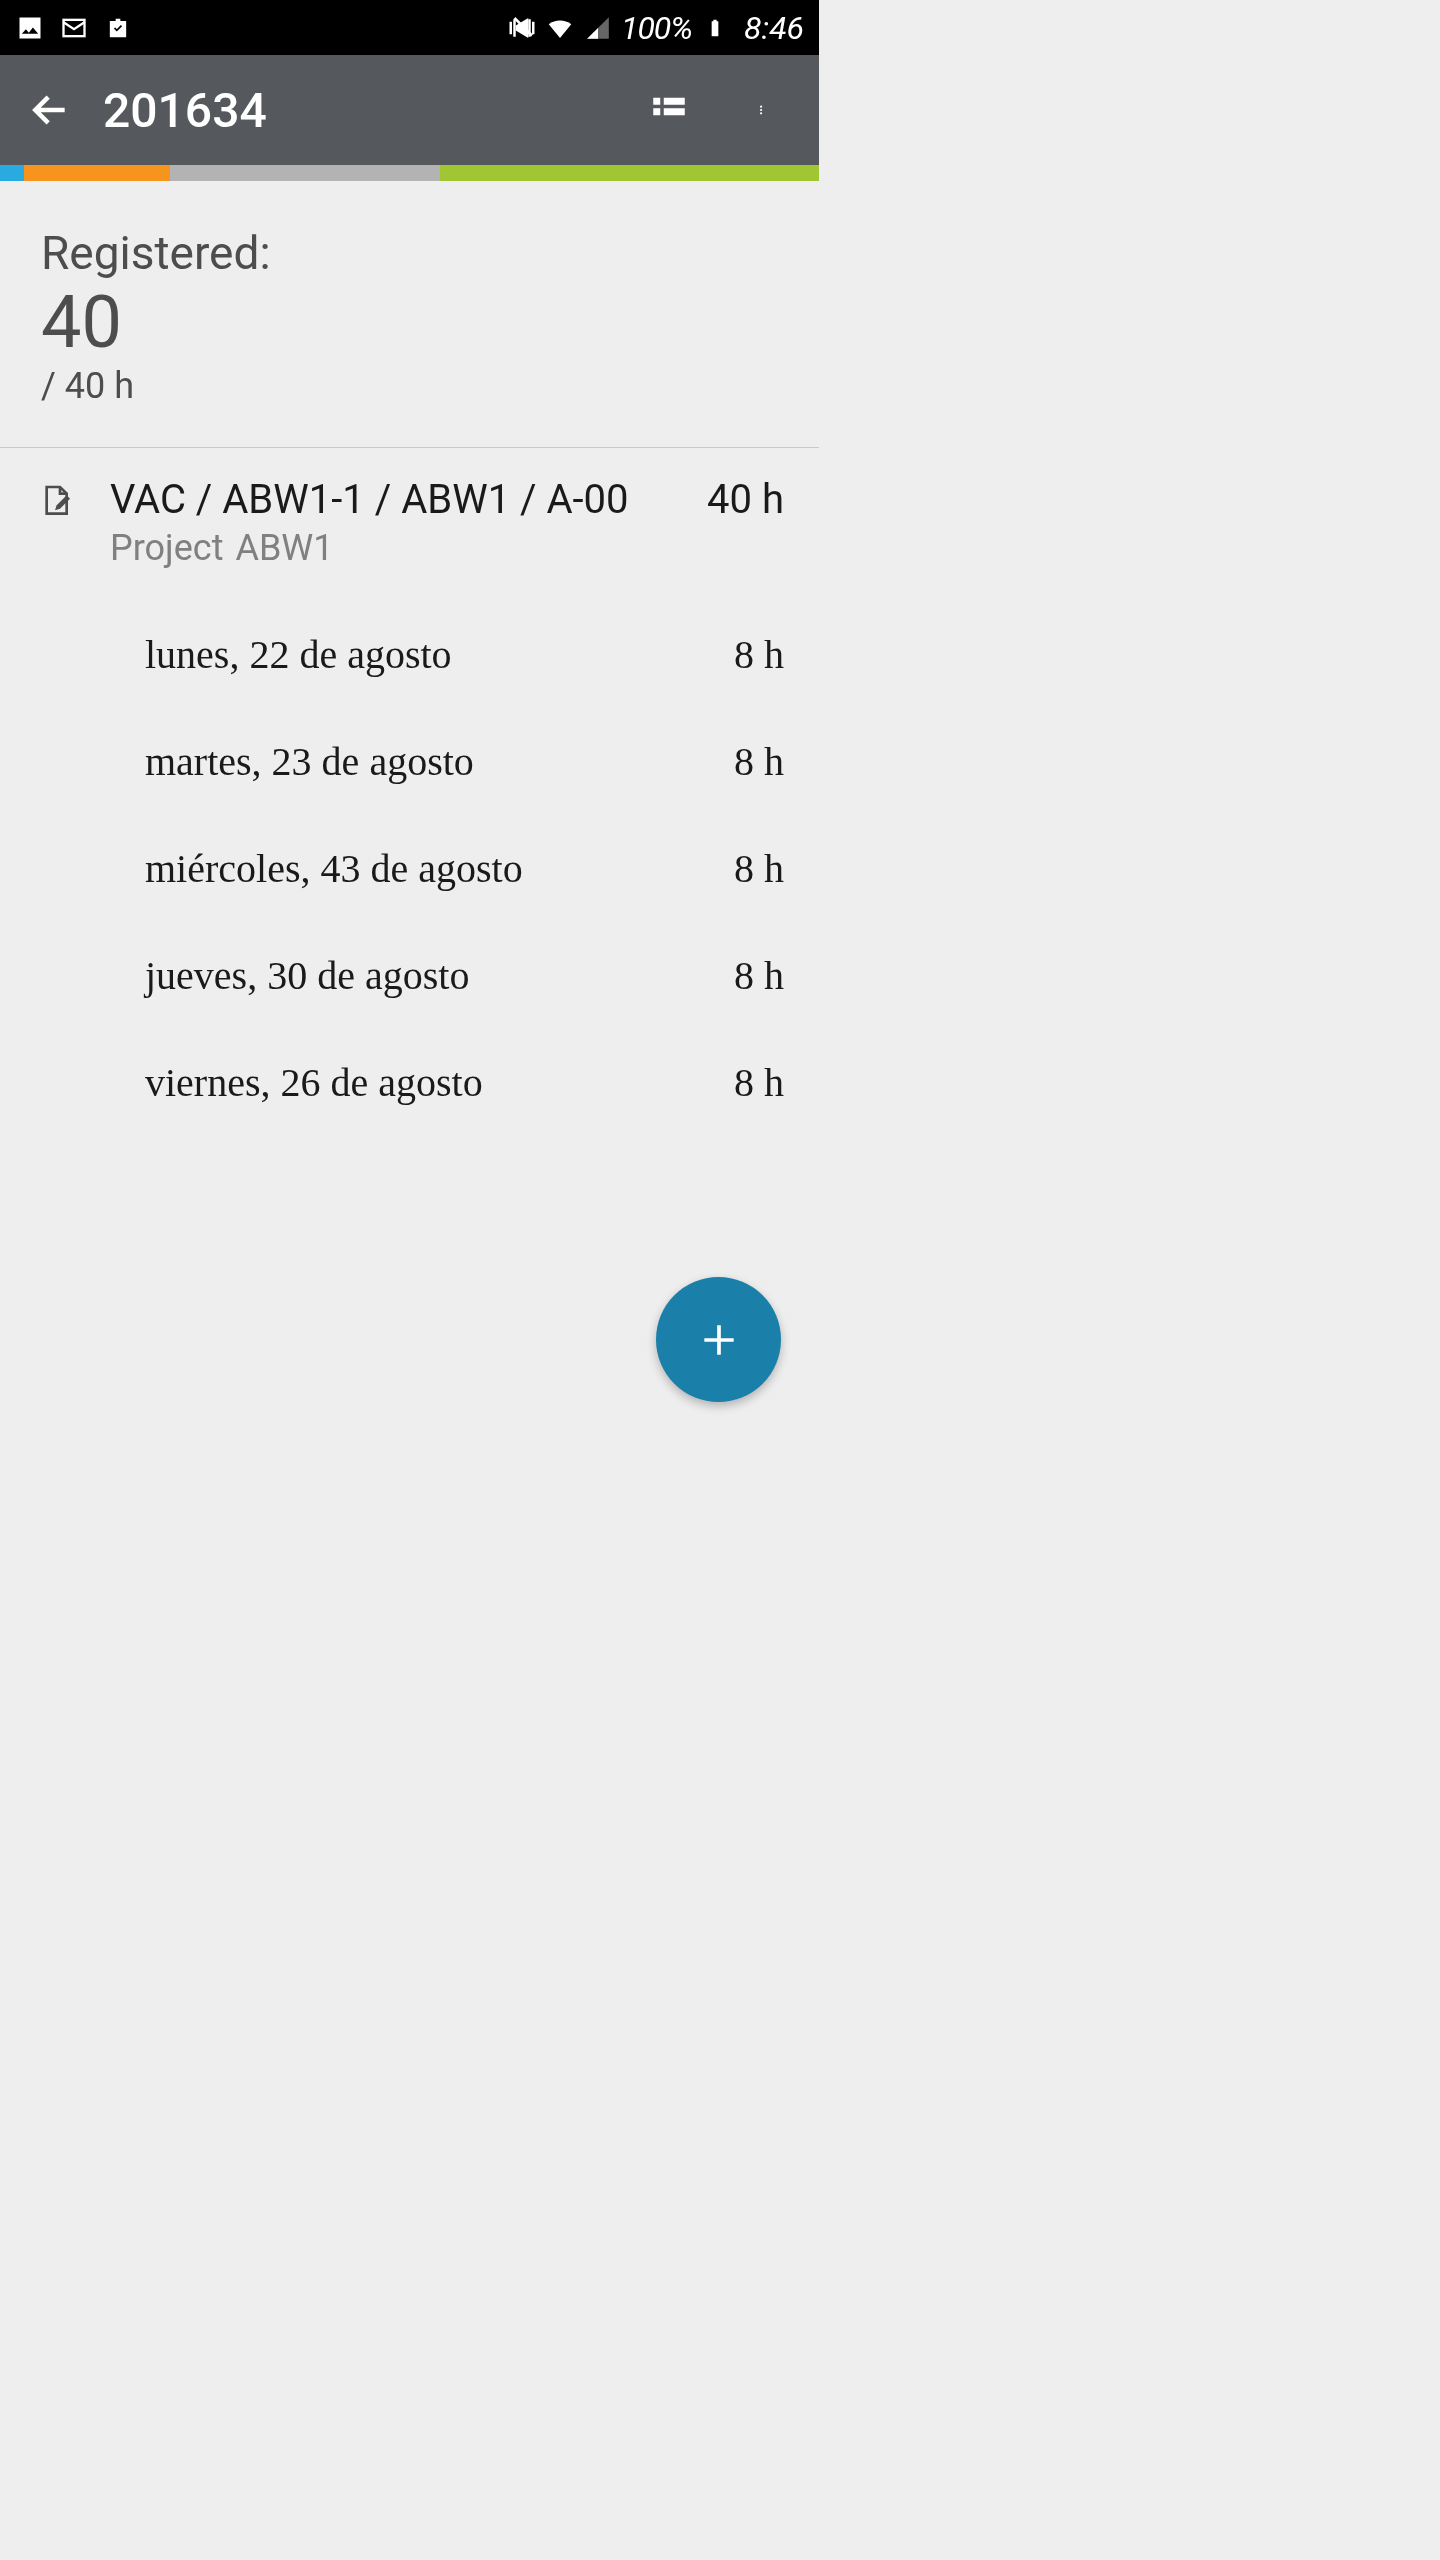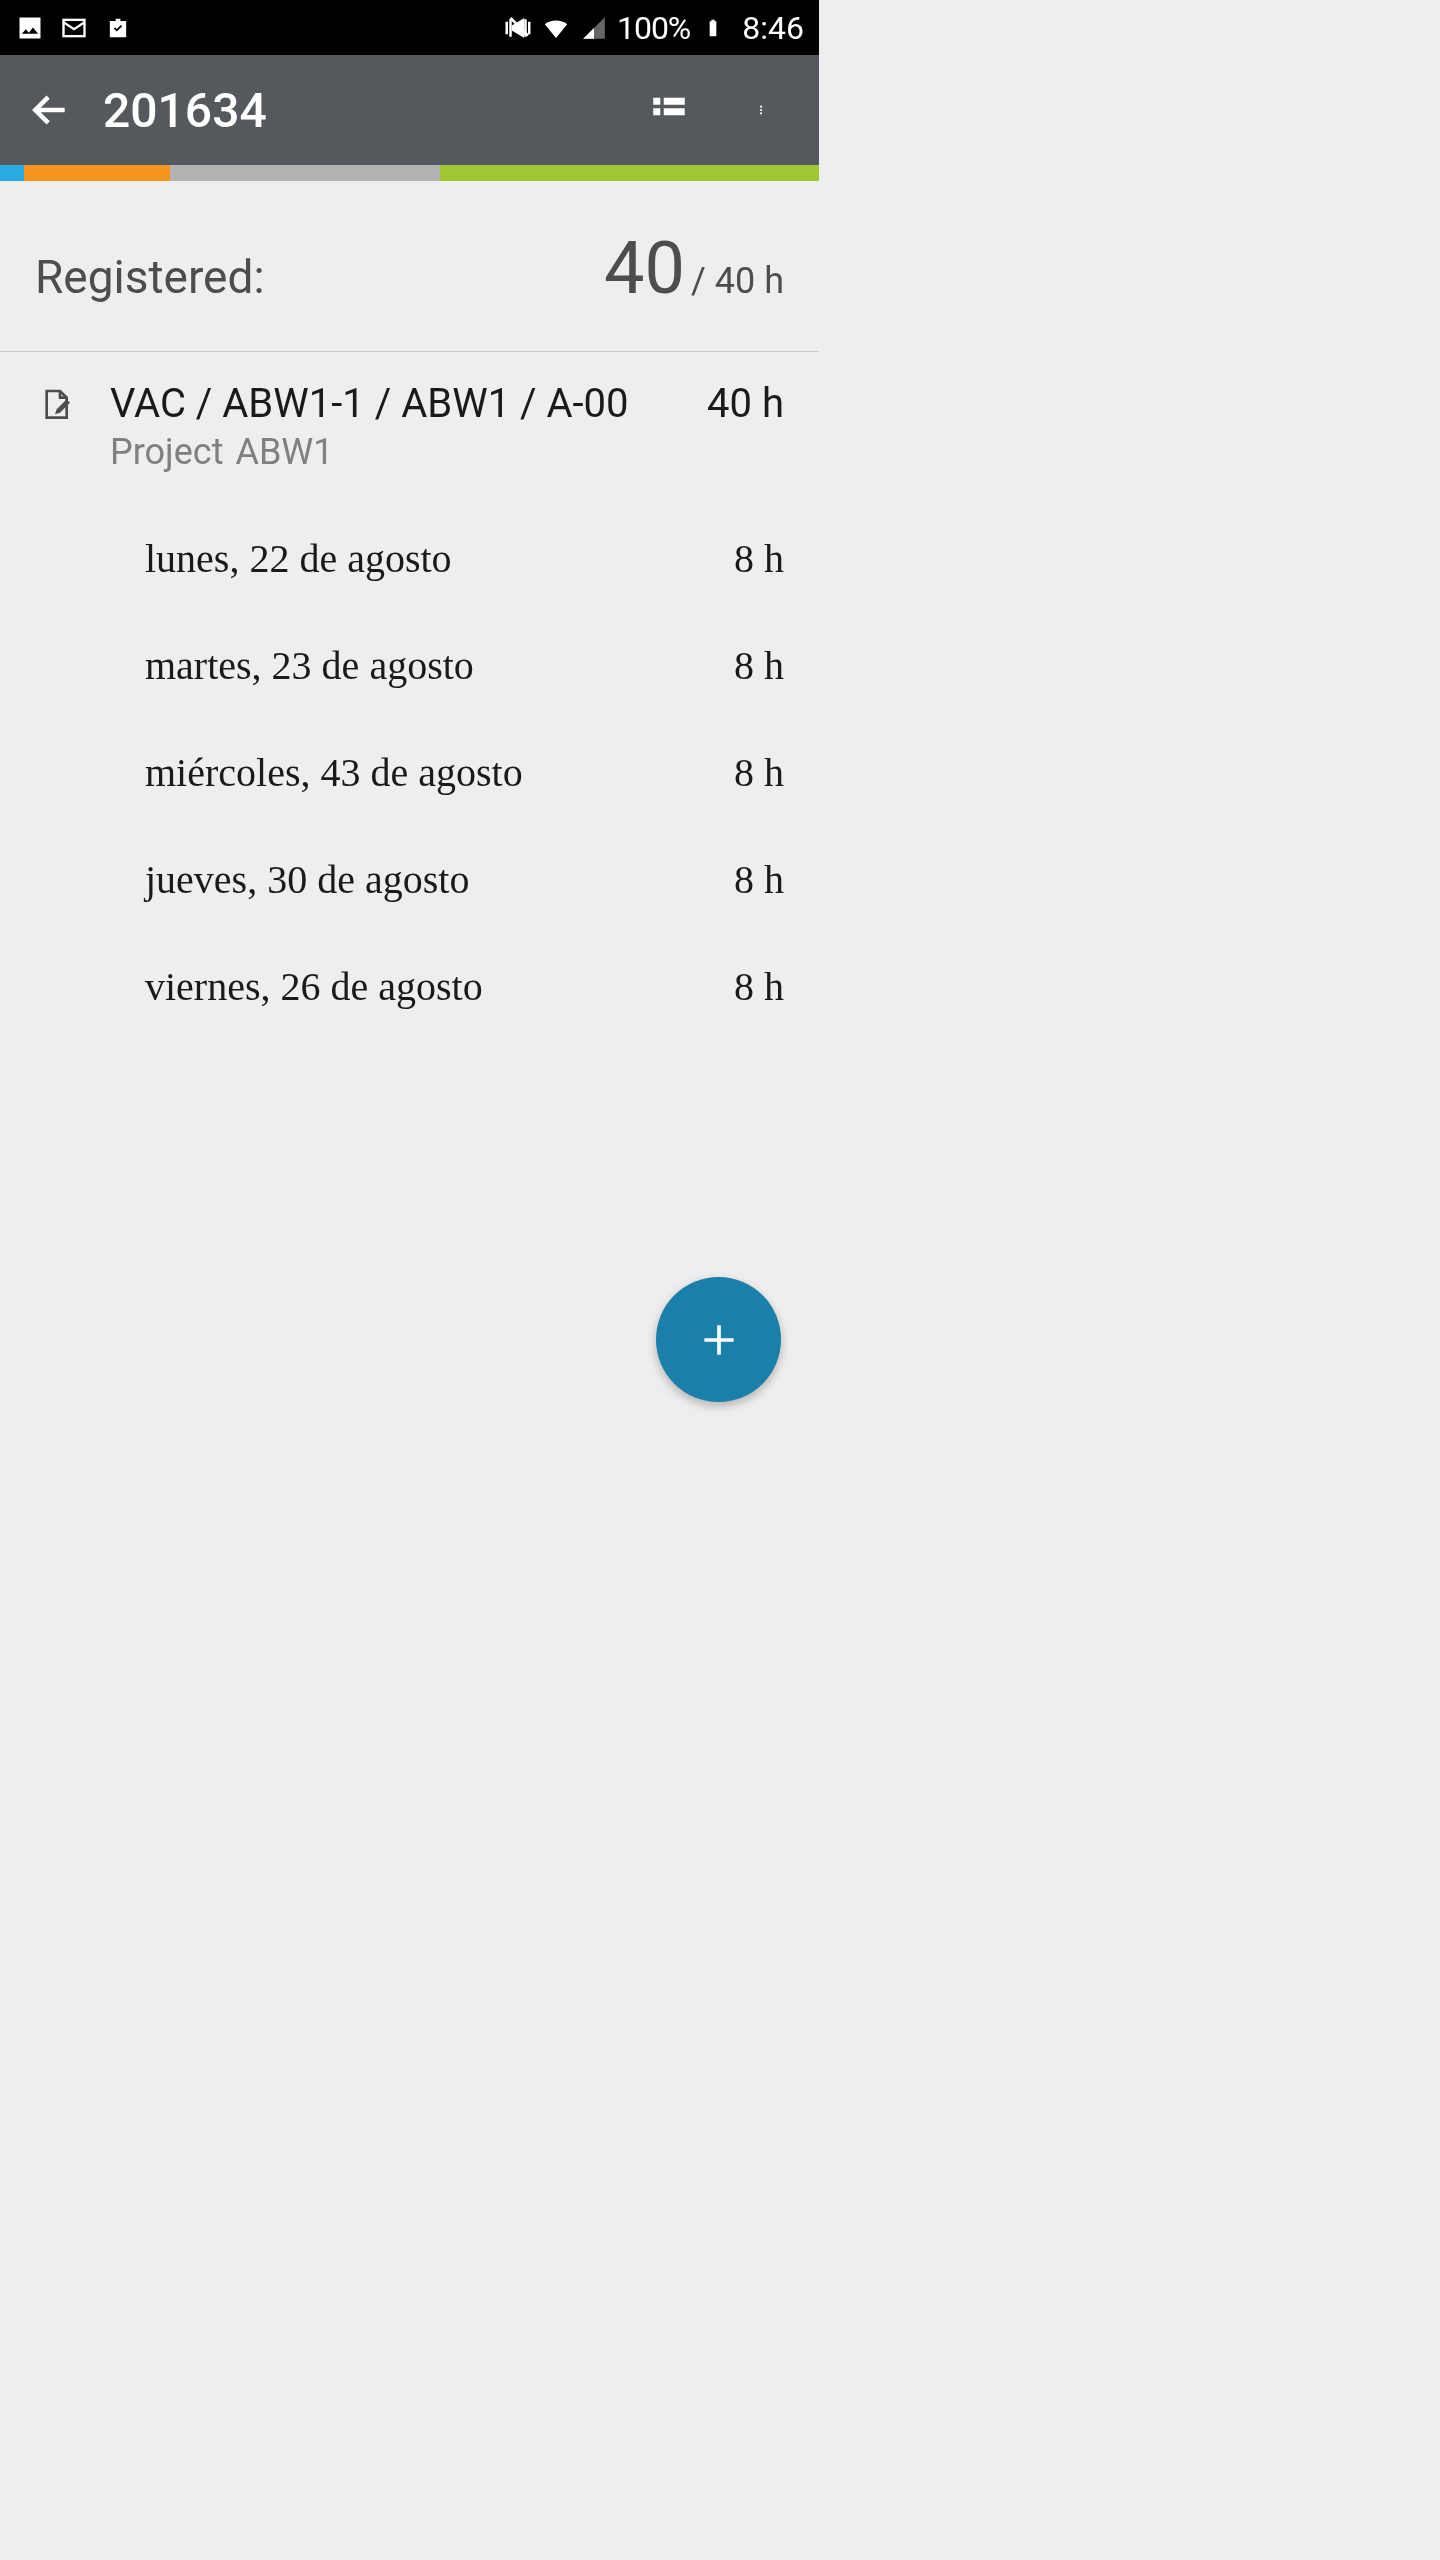--- a/index.html
+++ b/index.html
@@ -1,41 +1,41 @@
 <!DOCTYPE html>
 <html><head>
 <meta charset="utf-8">
 <style>
   * { margin: 0; padding: 0; box-sizing: border-box; }
   html, body { width: 819px; height: 1440px; font-family: Roboto, "Helvetica Neue", Arial, sans-serif; background: #eeeeee; overflow: hidden; }
   
   
   .status-bar { background: #000; height: 55px; display: flex; align-items: center; justify-content: space-between; padding: 0 15px; color: #fff; }
   .status-left { display: flex; gap: 14px; align-items: center; }
-  .status-right { display: flex; gap: 8px; align-items: center; font-size: 32px; font-weight: 400; }
+  .status-right { display: flex; gap: 8px; align-items: center; font-size: 32px; font-weight: 400; font-style: italic; }
   .status-right .battery-pct { letter-spacing: -1px; }
   .status-right .clock { margin-left: 6px; }
   .sb-icon { width: 30px; height: 30px; display: inline-flex; align-items: center; justify-content: center; }
   
   
   .app-bar { background: #55585c; height: 110px; display: flex; align-items: center; padding: 0 20px; color: #fff; }
   .app-bar .back { width: 60px; display: flex; align-items: center; justify-content: center; }
   .app-bar .title { flex: 1; font-size: 48px; font-weight: 500; margin-left: 23px; }
   .app-bar .actions { display: flex; gap: 45px; align-items: center; margin-right: 10px; }
   .app-bar .action-btn { width: 50px; height: 50px; display: flex; align-items: center; justify-content: center; }
   
   
   .progress-strip { display: flex; height: 16px; }
   .progress-strip > div:nth-child(1) { background: #29abe2; flex: 0 0 24px; }
   .progress-strip > div:nth-child(2) { background: #f7941e; flex: 0 0 146px; }
   .progress-strip > div:nth-child(3) { background: #b3b3b3; flex: 0 0 270px; }
   .progress-strip > div:nth-child(4) { background: #a0c733; flex: 1; }
   
   
-  .summary { padding: 45px 35px 40px 35px; display: flex; align-items: baseline; border-bottom: 1px solid #c9c9c9; }
+  .summary { padding: 45px 35px 40px 35px; display: flex; align-items: baseline; border-bottom: 1px solid #c9c9c9; flex-direction: column; }
   .summary-label { font-size: 46px; color: #4d4d4d; flex: 1; }
   .summary-big { font-size: 72px; color: #4d4d4d; font-weight: 400; }
   .summary-small { font-size: 36px; color: #4d4d4d; margin-left: 6px; }
   
   
   .project-header { display: flex; padding: 28px 35px 12px 35px; align-items: flex-start; }
   .project-icon { width: 45px; flex-shrink: 0; margin-top: 6px; }
   .project-texts { flex: 1; margin-left: 30px; }
   .project-title { font-size: 40px; color: #1a1a1a; }
   .project-sub-label { font-size: 36px; color: #808080; display: inline-block; margin-top: 4px; }

